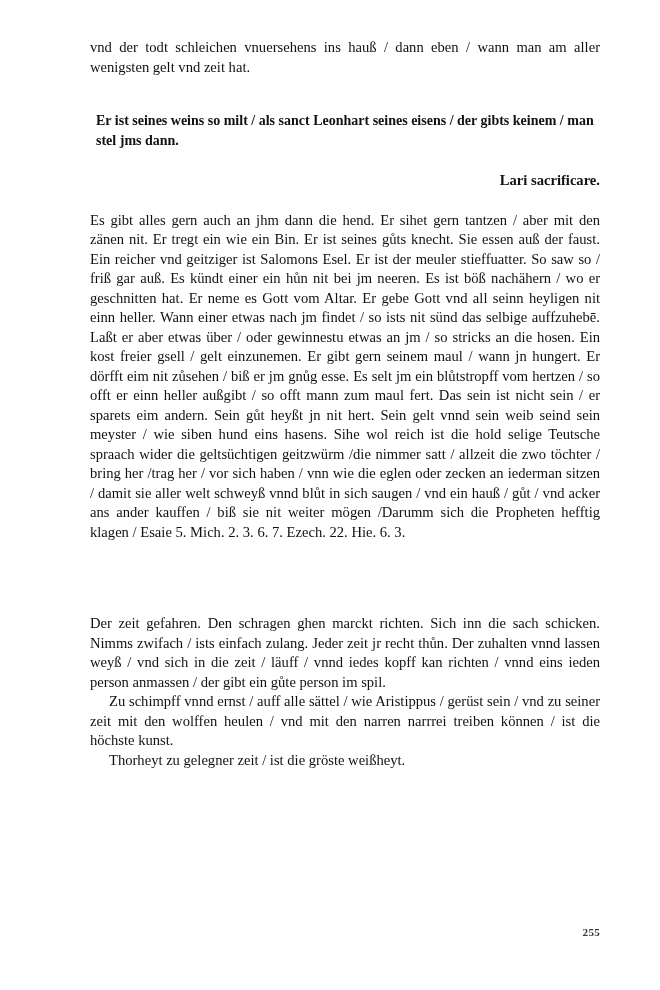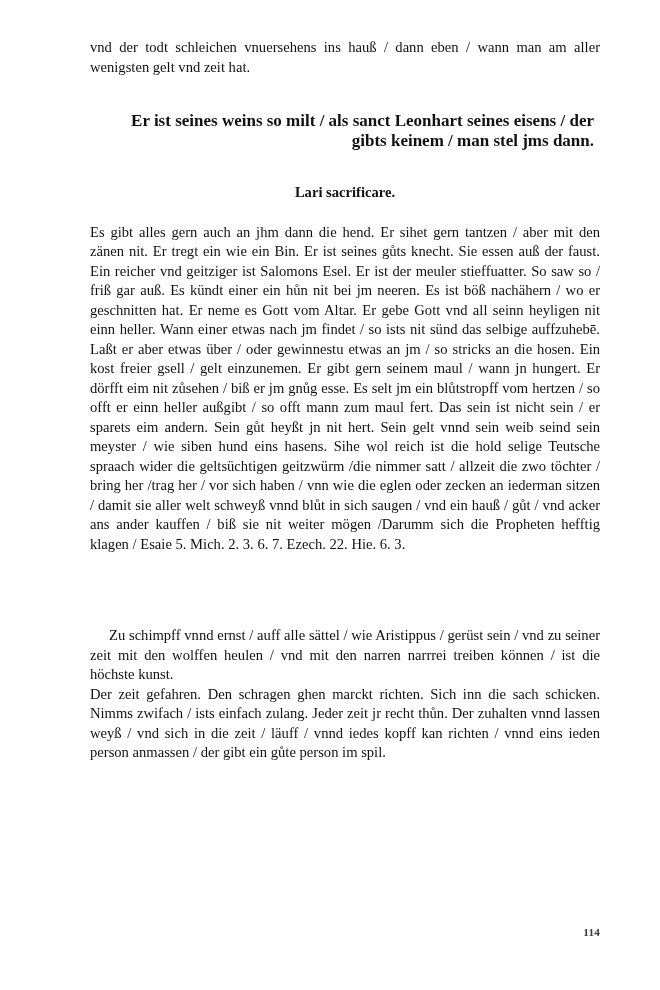--- a/index.html
+++ b/index.html
@@ -43,32 +43,31 @@
     text-indent: 19px;
   }
   .gap-after-intro { height: 34px; }
   .gap-heading-sub { height: 21px; }
   .gap-sub-body { height: 20px; }
   .gap-par-heading { height: 33px; }
   .gap-heading2-sub { height: 19px; }
   .gap-sub2-body { height: 20px; }
 
   .heading {
-    font-size: 17px;
+    font-size: 14px;
     line-height: 19.5px;
     font-weight: bold;
-    text-align: right;
+    text-align: left;
     padding: 0 6px;
   }
   .subheading {
     font-size: 14.6px;
     line-height: 19.5px;
     font-weight: bold;
-    text-align: center;
-    margin-top: 12px;
+    text-align: right;
   }
   .folio {
     position: absolute;
     right: 60px;
     top: 926px;
     font-size: 11.2px;
     font-weight: bold;
     letter-spacing: 0.2px;
     color: #3a3a3a;
     text-align: right;
@@ -95,21 +94,22 @@
     <p class="body-par">Es gibt alles gern auch an jhm dann die hend. Er sihet gern tantzen / aber mit den zänen nit. Er tregt ein wie ein Bin. Er ist seines gůts knecht. Sie essen auß der faust. Ein reicher vnd geitziger ist Salomons Esel. Er ist der meuler stieffuatter. So saw so / friß gar auß. Es kündt einer ein hůn nit bei jm neeren. Es ist böß nachähern / wo er geschnitten hat. Er neme es Gott vom Altar. Er gebe Gott vnd all seinn heyligen nit einn heller. Wann einer etwas nach jm findet / so ists nit sünd das selbige auffzuhebē. Laßt er aber etwas über / oder gewinnestu etwas an jm / so stricks an die hosen. Ein kost freier gsell / gelt einzunemen. Er gibt gern seinem maul / wann jn hungert. Er dörfft eim nit zůsehen / biß er jm gnůg esse. Es selt jm ein blůtstropff vom hertzen / so offt er einn heller außgibt / so offt mann zum maul fert. Das sein ist nicht sein / er sparets eim andern. Sein gůt heyßt jn nit hert. Sein gelt vnnd sein weib seind sein meyster / wie siben hund eins hasens. Sihe wol reich ist die hold selige Teutsche spraach wider die geltsüchtigen geitzwürm /die nimmer satt / allzeit die zwo töchter / bring her /trag her / vor sich haben / vnn wie die eglen oder zecken an iederman sitzen / damit sie aller welt schweyß vnnd blůt in sich saugen / vnd ein hauß / gůt / vnd acker ans ander kauffen / biß sie nit weiter mögen /Darumm sich die Propheten hefftig klagen / Esaie 5. Mich. 2. 3. 6. 7. Ezech. 22. Hie. 6. 3.</p>
 
     <div class="gap-par-heading"></div>
 
 
     <div class="gap-heading2-sub"></div>
 
 
     <div class="gap-sub2-body"></div>
 
+    <p class="body-par">Der zeit gefahren. Den schragen ghen marckt richten. Sich inn die sach schicken. Nimms zwifach / ists einfach zulang. Jeder zeit jr recht thůn. Der zuhalten vnnd lassen weyß / vnd sich in die zeit / läuff / vnnd iedes kopff kan richten / vnnd eins ieden person anmassen / der gibt ein gůte person im spil.</p>
+
     <p class="body-par indent-first">Zu schimpff vnnd ernst / auff alle sättel / wie Aristippus / gerüst sein / vnd zu seiner zeit mit den wolffen heulen / vnd mit den narren narrrei treiben können / ist die höchste kunst.</p>
 
-    <p class="body-par">Der zeit gefahren. Den schragen ghen marckt richten. Sich inn die sach schicken. Nimms zwifach / ists einfach zulang. Jeder zeit jr recht thůn. Der zuhalten vnnd lassen weyß / vnd sich in die zeit / läuff / vnnd iedes kopff kan richten / vnnd eins ieden person anmassen / der gibt ein gůte person im spil.</p>
-
+    <p class="body-par indent-first">Thorheyt zu gelegner zeit / ist die gröste weißheyt.</p>
 
   </div>
 
-  <div class="folio">114</div>
+  <div class="folio">255</div>
 </div>
 
 </body></html>

